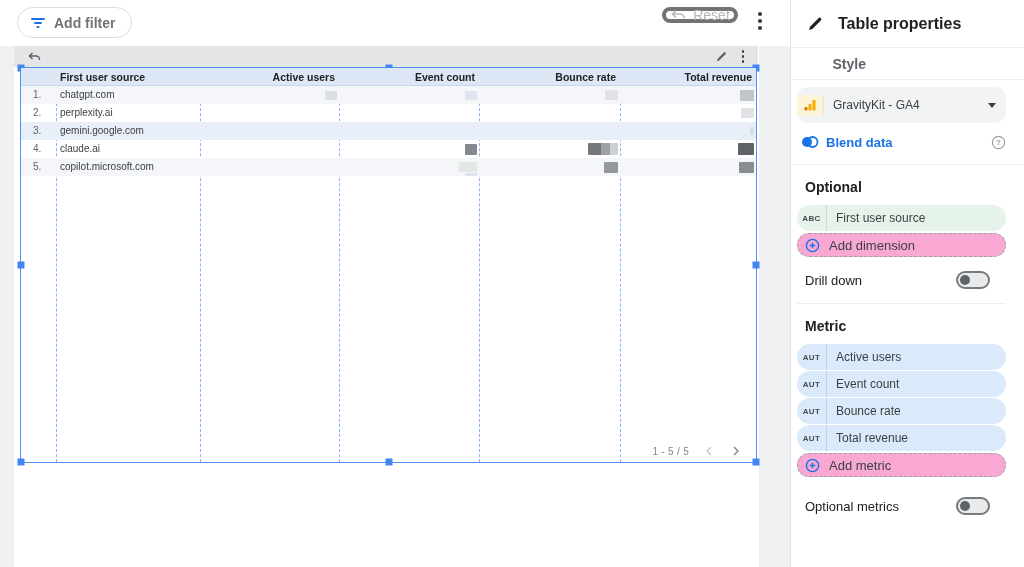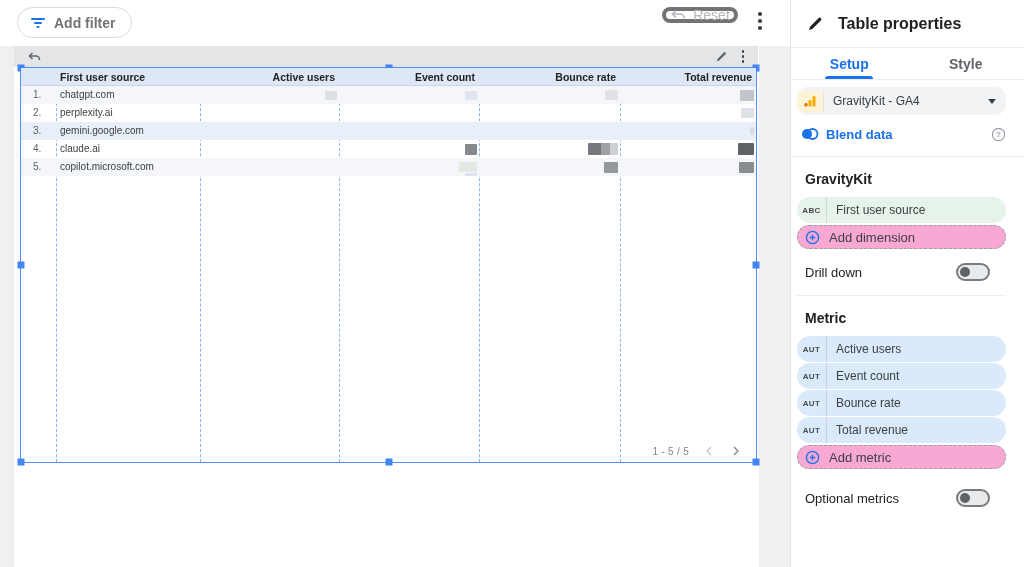--- a/index.html
+++ b/index.html
@@ -64,21 +64,21 @@
   .ct-label { font-size:15px; font-weight:bold; color:#202124; flex:1; }
   .ct-badge { min-width:30px; height:18px; border-radius:9px; background:#e8f0fe; color:#1a73e8;
     font-size:11px; font-weight:bold; display:flex; align-items:center; justify-content:center;
     margin-right:12px; }
   .tabs { height:32px; display:flex; border-bottom:1px solid #ebedef; }
   .tab { width:50%; position:relative; display:flex; align-items:center; justify-content:center;
     font-size:14px; font-weight:bold; color:#5f6368; cursor:pointer; }
   .tab.active { color:#1a73e8; }
   .tab.active .tab-underline { position:absolute; bottom:0; left:50%; transform:translateX(-50%);
     width:48px; height:3px; background:#1a73e8; border-radius:3px 3px 0 0; }
-  .src-pill { margin:7px 18px 0 6px; height:28px; border-radius:11px; background:#f1f3f4;
+  .src-pill { margin:7px 18px 0 6px; height:36px; border-radius:11px; background:#f1f3f4;
     display:flex; align-items:center; overflow:hidden; cursor:pointer; }
   .src-icon-wrap { width:27px; height:21px; background:#fdf3d8; display:flex; align-items:center;
     justify-content:center; border-right:1px solid #e4e6e8; }
   .src-name { flex:1; font-size:12px; color:#3c4043; padding-left:9px; }
   .src-caret { margin-right:10px; width:0; height:0; border-left:4px solid transparent;
     border-right:4px solid transparent; border-top:5px solid #3c4043; }
   .blend-row { margin:9px 18px 0 10px; display:flex; align-items:center; height:20px; }
   .blend-label { color:#1a73e8; font-size:13px; font-weight:bold; margin-left:7px; flex:1; cursor:pointer; }
   .divider { height:0; border-top:1px solid #ebedef; }
   .sec { padding:0 18px 0 6px; }
@@ -273,24 +273,20 @@
       <span>
         <svg width="17" height="17" viewBox="0 0 16 16">
           <path d="M2 14 L2.8 11 L10.8 3 A1.55 1.55 0 0 1 13 5.2 L5 13.2 L2 14 Z" fill="#202124"></path>
         </svg>
       </span>
       <span class="p-title">Table properties</span>
     </div>
 
 
     <div class="tabs">
-      <div class="tab active">
-        <span>Setup</span>
-        <span class="tab-underline"></span>
-      </div>
       <div class="tab">
         <span>Style</span>
       </div>
     </div>
 
     <div class="src-pill">
       <span class="src-icon-wrap">
         <svg width="12" height="12" viewBox="0 0 12 12">
           <rect x="0.5" y="8" width="3" height="3.5" rx="1.2" fill="#e37400"></rect>
           <rect x="4.5" y="5" width="3" height="6.5" rx="1.2" fill="#f9ab00"></rect>
@@ -313,21 +309,21 @@
         <svg width="15" height="15" viewBox="0 0 16 16">
           <circle cx="8" cy="8" r="6.5" fill="none" stroke="#9aa0a6" stroke-width="1.3"></circle>
           <text x="8" y="11" font-size="8.5" text-anchor="middle" fill="#9aa0a6" font-family="Liberation Sans, sans-serif" font-weight="bold">?</text>
         </svg>
       </span>
     </div>
 
     <div style="margin-top:12px" class="divider"></div>
 
     <div class="sec">
-      <h3>GravityKit</h3>
+      <h3>Optional</h3>
       <div id="dim-chips">
           <div class="chip dim">
             <span class="chip-badge">ABC</span>
             <span class="chip-label">First user source</span>
           </div>
         </div>
       <div class="add-pill">
         <span class="plus">
           <svg width="15" height="15" viewBox="0 0 16 16">
             <circle cx="8" cy="8" r="6.5" fill="none" stroke="#1a73e8" stroke-width="1.5"></circle>

